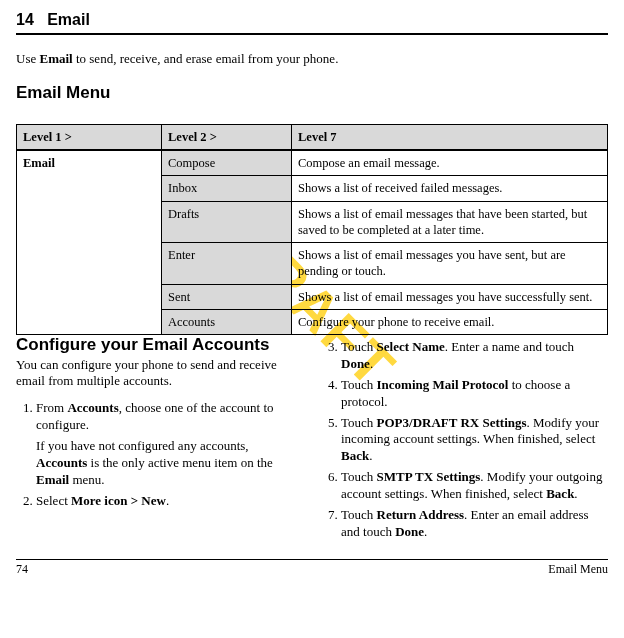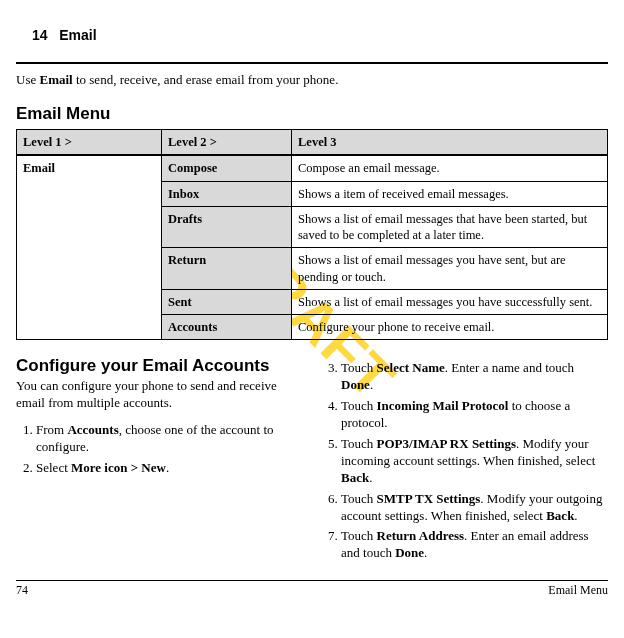--- a/index.html
+++ b/index.html
@@ -18,63 +18,63 @@
     padding: 10px 16px 8px 16px;
   }
   .h1-row {
     border-bottom: 2px solid #000;
     padding-bottom: 2px;
     margin-bottom: 8px;
   }
   .h1 {
     font-family: Arial, Helvetica, sans-serif;
     font-weight: bold;
-    font-size: 14px;
-    margin: 16px;
-  }
-  .intro { margin: 8px 0 14px 0; }
+    font-size: 16px;
+    margin: 0;
+  }
+  .intro { margin: 16px 0 14px 0; }
   .h2 {
     font-family: Arial, Helvetica, sans-serif;
     font-weight: bold;
     font-size: 17px;
     margin: 2px 0 2px 0;
   }
   .subintro { margin: 0 0 10px 0; }
   .bold { font-weight: bold; }
   table.feature {
     border-collapse: collapse;
     width: 100%;
-    margin-top: 4px;
+    margin-top: 20px;
     font-size: 12.5px;
   }
   table.feature th, table.feature td {
     border: 1px solid #000;
     padding: 4px 6px;
     text-align: left;
     vertical-align: top;
   }
   table.feature thead th {
     background: #d9d9d9;
     font-weight: bold;
   }
   table.feature thead { border-bottom: 2px solid #000; }
   .lvl2 {
     background: #d9d9d9;
-    font-weight: bold;
+    font-weight: normal;
     width: 130px;
   }
   .lvl1 {
     font-weight: bold;
     width: 145px;
     vertical-align: top;
   }
   .columns {
     display: flex;
     gap: 18px;
-    margin-top: 16px;
+    margin-top: 0;
   }
   .col { flex: 1; }
   .h2b {
     font-family: Arial, Helvetica, sans-serif;
     font-weight: bold;
     font-size: 17px;
     margin: 0 0 2px 0;
     line-height: 1.15;
   }
   ol.steps {
@@ -124,75 +124,78 @@
     <span>Use </span><span class="bold">Email</span><span> to send, receive, and erase email from your phone.</span>
   </p>
 
   <h2 class="h2">Email Menu</h2>
 
   <table class="feature">
     <thead>
       <tr>
         <th>Level 1 &gt;</th>
         <th>Level 2 &gt;</th>
-        <th>Level 3</th>
+        <th>Level 7</th>
       </tr>
     </thead>
     <tbody>
       <tr>
         <td class="lvl1" rowspan="6">Email</td>
         <td class="lvl2">Compose</td>
         <td>Compose an email message.</td>
       </tr>
       <tr>
         <td class="lvl2">Inbox</td>
-        <td>Shows a item of received email messages.</td>
+        <td>Shows a list of received failed messages.</td>
       </tr>
       <tr>
         <td class="lvl2">Drafts</td>
         <td>Shows a list of email messages that have been started, but saved to be completed at a later time.</td>
       </tr>
       <tr>
-        <td class="lvl2">Return</td>
+        <td class="lvl2">Enter</td>
         <td>Shows a list of email messages you have sent, but are pending or touch.</td>
       </tr>
       <tr>
         <td class="lvl2">Sent</td>
         <td>Shows a list of email messages you have successfully sent.</td>
       </tr>
       <tr>
         <td class="lvl2">Accounts</td>
         <td>Configure your phone to receive email.</td>
       </tr>
     </tbody>
   </table>
 
   <div class="columns">
     <div class="col">
       <h2 class="h2b">Configure your Email Accounts</h2>
       <p class="subintro">You can configure your phone to send and receive email from multiple accounts.</p>
       <ol class="steps" start="1">
         <li>
           <span>From </span><span class="bold">Accounts</span><span>, choose one of the account to configure.</span>
+          <div class="indent-note">
+            <span>If you have not configured any accounts, </span><span class="bold">Accounts</span><span> is the only active menu item on the </span><span class="bold">Email</span><span> menu.</span>
+          </div>
         </li>
         <li>
           <span>Select </span><span class="bold">More icon &gt; New</span><span>.</span>
         </li>
       </ol>
     </div>
     <div class="col">
       <ol class="steps" start="3">
         <li>
           <span>Touch </span><span class="bold">Select Name</span><span>. Enter a name and touch </span><span class="bold">Done</span><span>.</span>
         </li>
         <li>
           <span>Touch </span><span class="bold">Incoming Mail Protocol</span><span> to choose a protocol.</span>
         </li>
         <li>
-          <span>Touch </span><span class="bold">POP3/IMAP RX Settings</span><span>. Modify your incoming account settings. When finished, select </span><span class="bold">Back</span><span>.</span>
+          <span>Touch </span><span class="bold">POP3/DRAFT RX Settings</span><span>. Modify your incoming account settings. When finished, select </span><span class="bold">Back</span><span>.</span>
         </li>
         <li>
           <span>Touch </span><span class="bold">SMTP TX Settings</span><span>. Modify your outgoing account settings. When finished, select </span><span class="bold">Back</span><span>.</span>
         </li>
         <li>
           <span>Touch </span><span class="bold">Return Address</span><span>. Enter an email address and touch </span><span class="bold">Done</span><span>.</span>
         </li>
       </ol>
     </div>
   </div>

